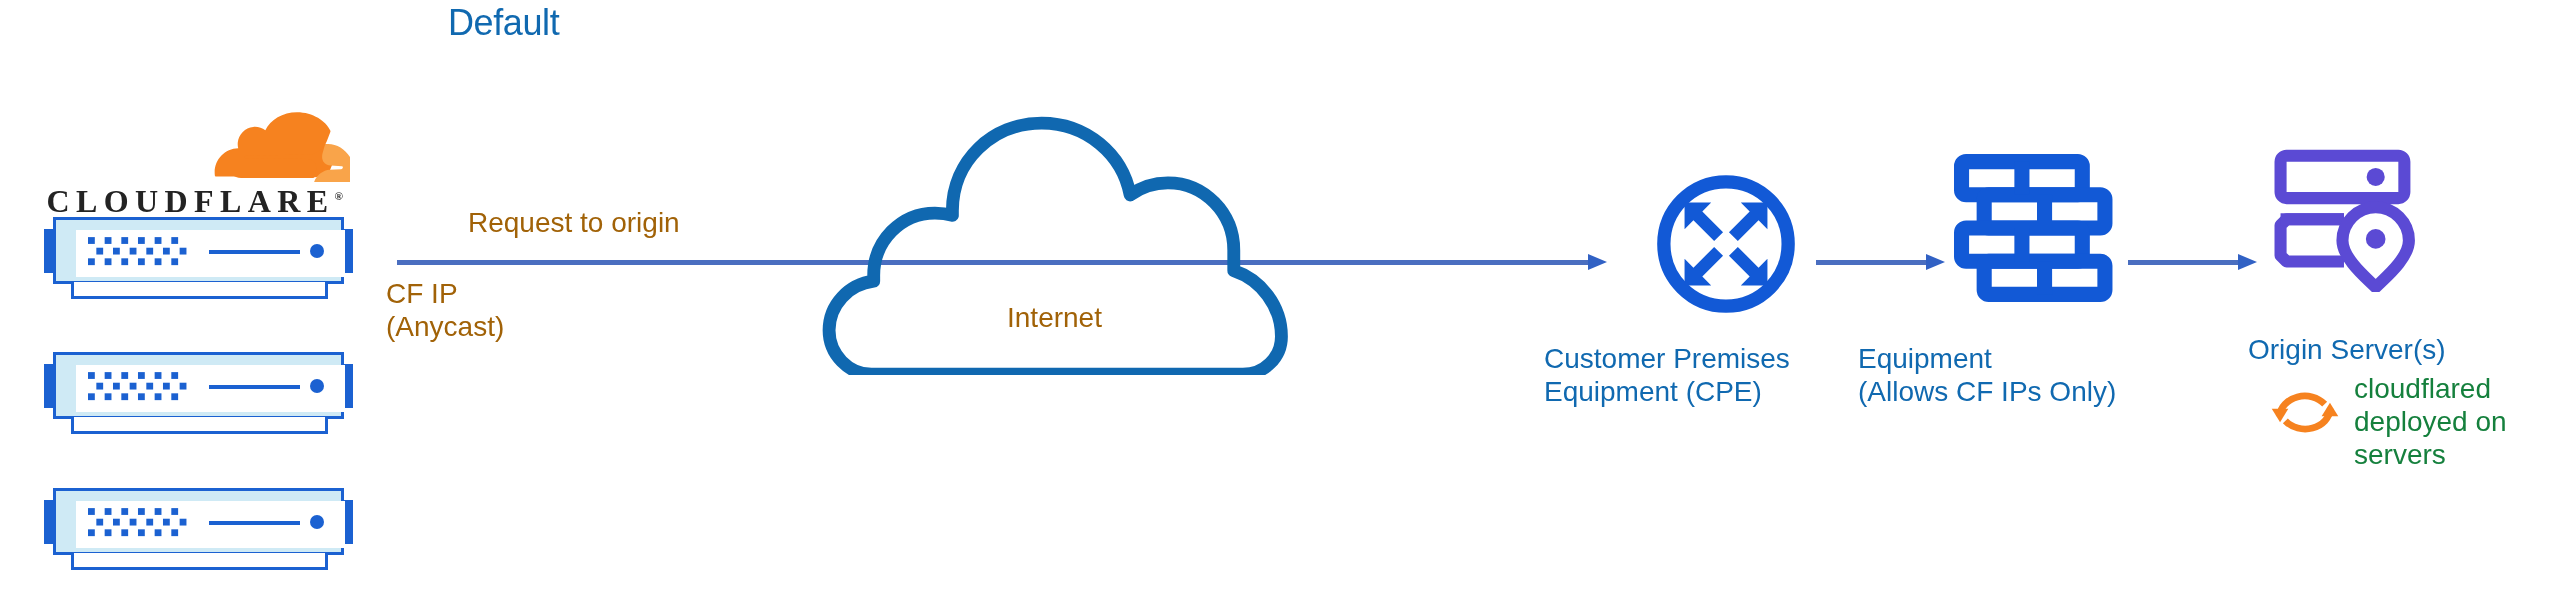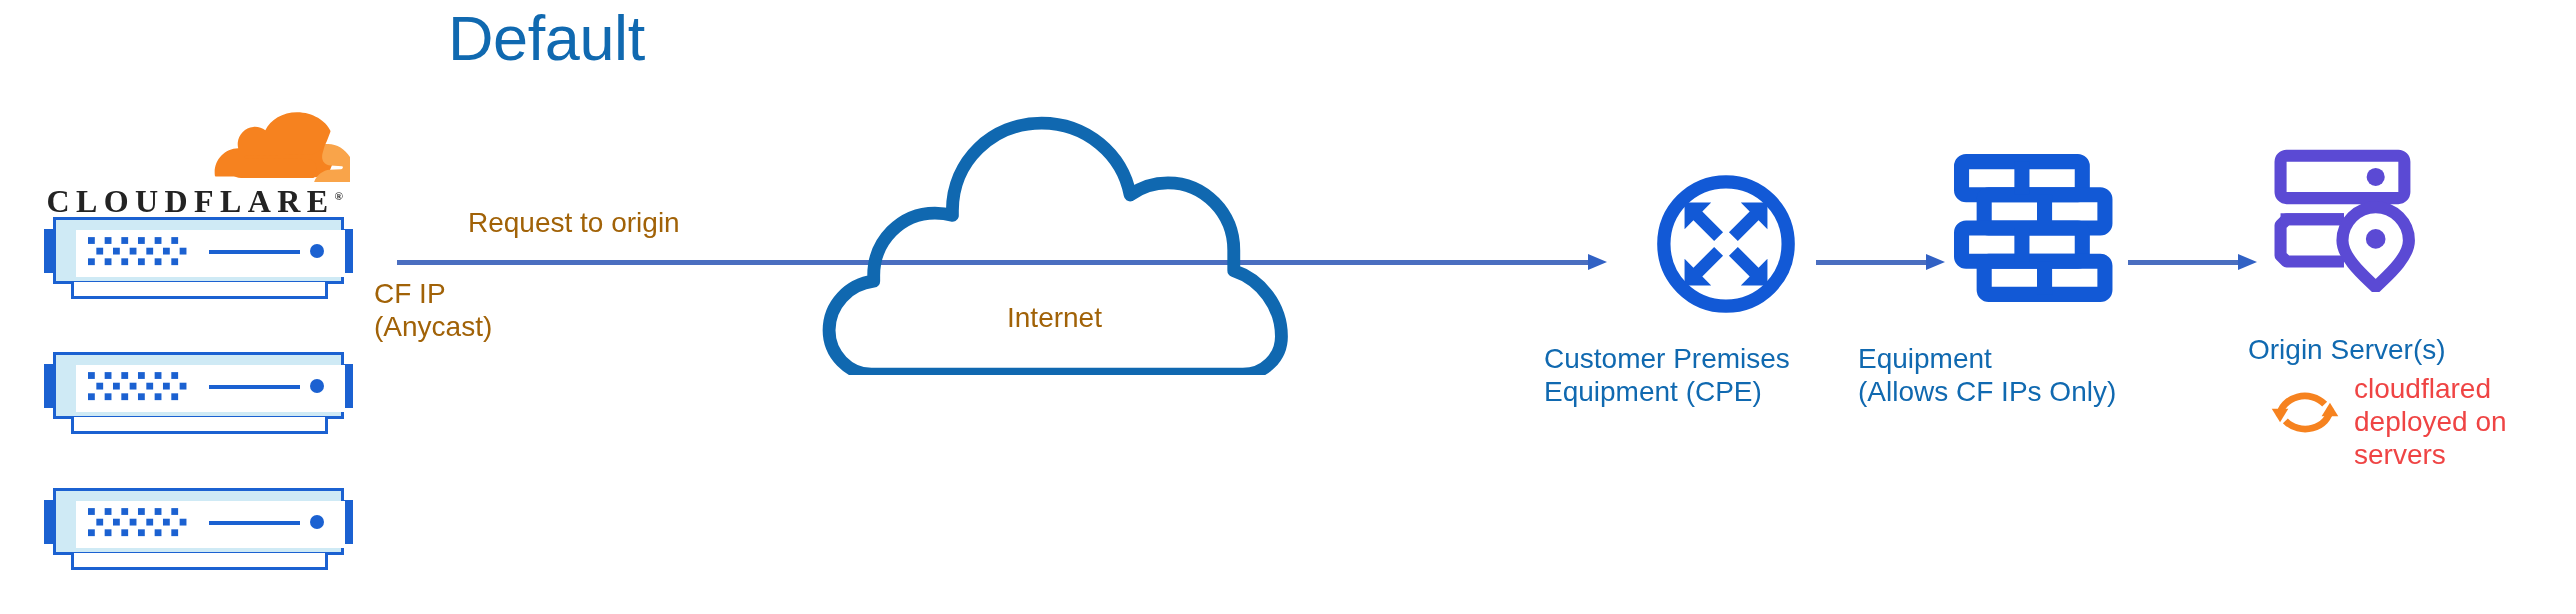--- a/index.html
+++ b/index.html
@@ -16,21 +16,21 @@
     height: 614px;
     background: #ffffff;
     overflow: hidden;
   }
   .abs { position: absolute; }
 
   
   #diagram-title {
     left: 448px;
     top: 1.5px;
-    font-size: 63px;
+    font-size: 36px;
     color: #1069b0;
     letter-spacing: -0.4px;
     white-space: nowrap;
   }
 
   
   #cloudflare-logo { left: 45px; top: 112px; width: 310px; height: 106px; }
   #cf-logo-mark { position: absolute; left: 150px; top: 0px; width: 155px; height: 70px; }
   #cf-wordmark {
     position: absolute;
@@ -149,21 +149,21 @@
   #firewall-icon { left: 1954px; top: 154px; width: 163px; height: 148px; }
 
   
   #origin-icon { left: 2273px; top: 148px; width: 151px; height: 144px; }
 
   
   #cloudflared-icon { left: 2270px; top: 380px; width: 70px; height: 65px; }
   #cloudflared-label {
     left: 2354px;
     top: 372px;
-    color: #ef4444;
+    color: #15803d;
     font-size: 28px;
     line-height: 33px;
     white-space: pre-line;
   }
 </style>
 </head>
 <body>
 
 <div id="canvas">
 
@@ -280,21 +280,21 @@
         </g>
       </svg>
     </div>
     <div class="srv-line"></div>
     <div class="srv-led"></div>
     <div class="srv-shadow"></div>
   </div>
 
   <div class="abs side-label" style="left:468px; top:206px;">Request to origin</div>
 
-  <div class="abs side-label" style="left:374px; top:277px;">CF IP
+  <div class="abs side-label" style="left:386px; top:277px;">CF IP
 (Anycast)</div>
 
   <div class="abs flow-arrow" style="left:397px; top:254px; width:1211px;">
     <div class="flow-line" style="width:1191px;"></div>
     <div class="flow-head" style="left:1191px;"></div>
   </div>
 
   <div class="abs" id="internet-cloud">
     <svg width="469" height="261" viewBox="0 0 620 345" xmlns="http://www.w3.org/2000/svg">
       <path d="M175 128 C175 62 228 12 293 12 C352 12 400 53 410 107

